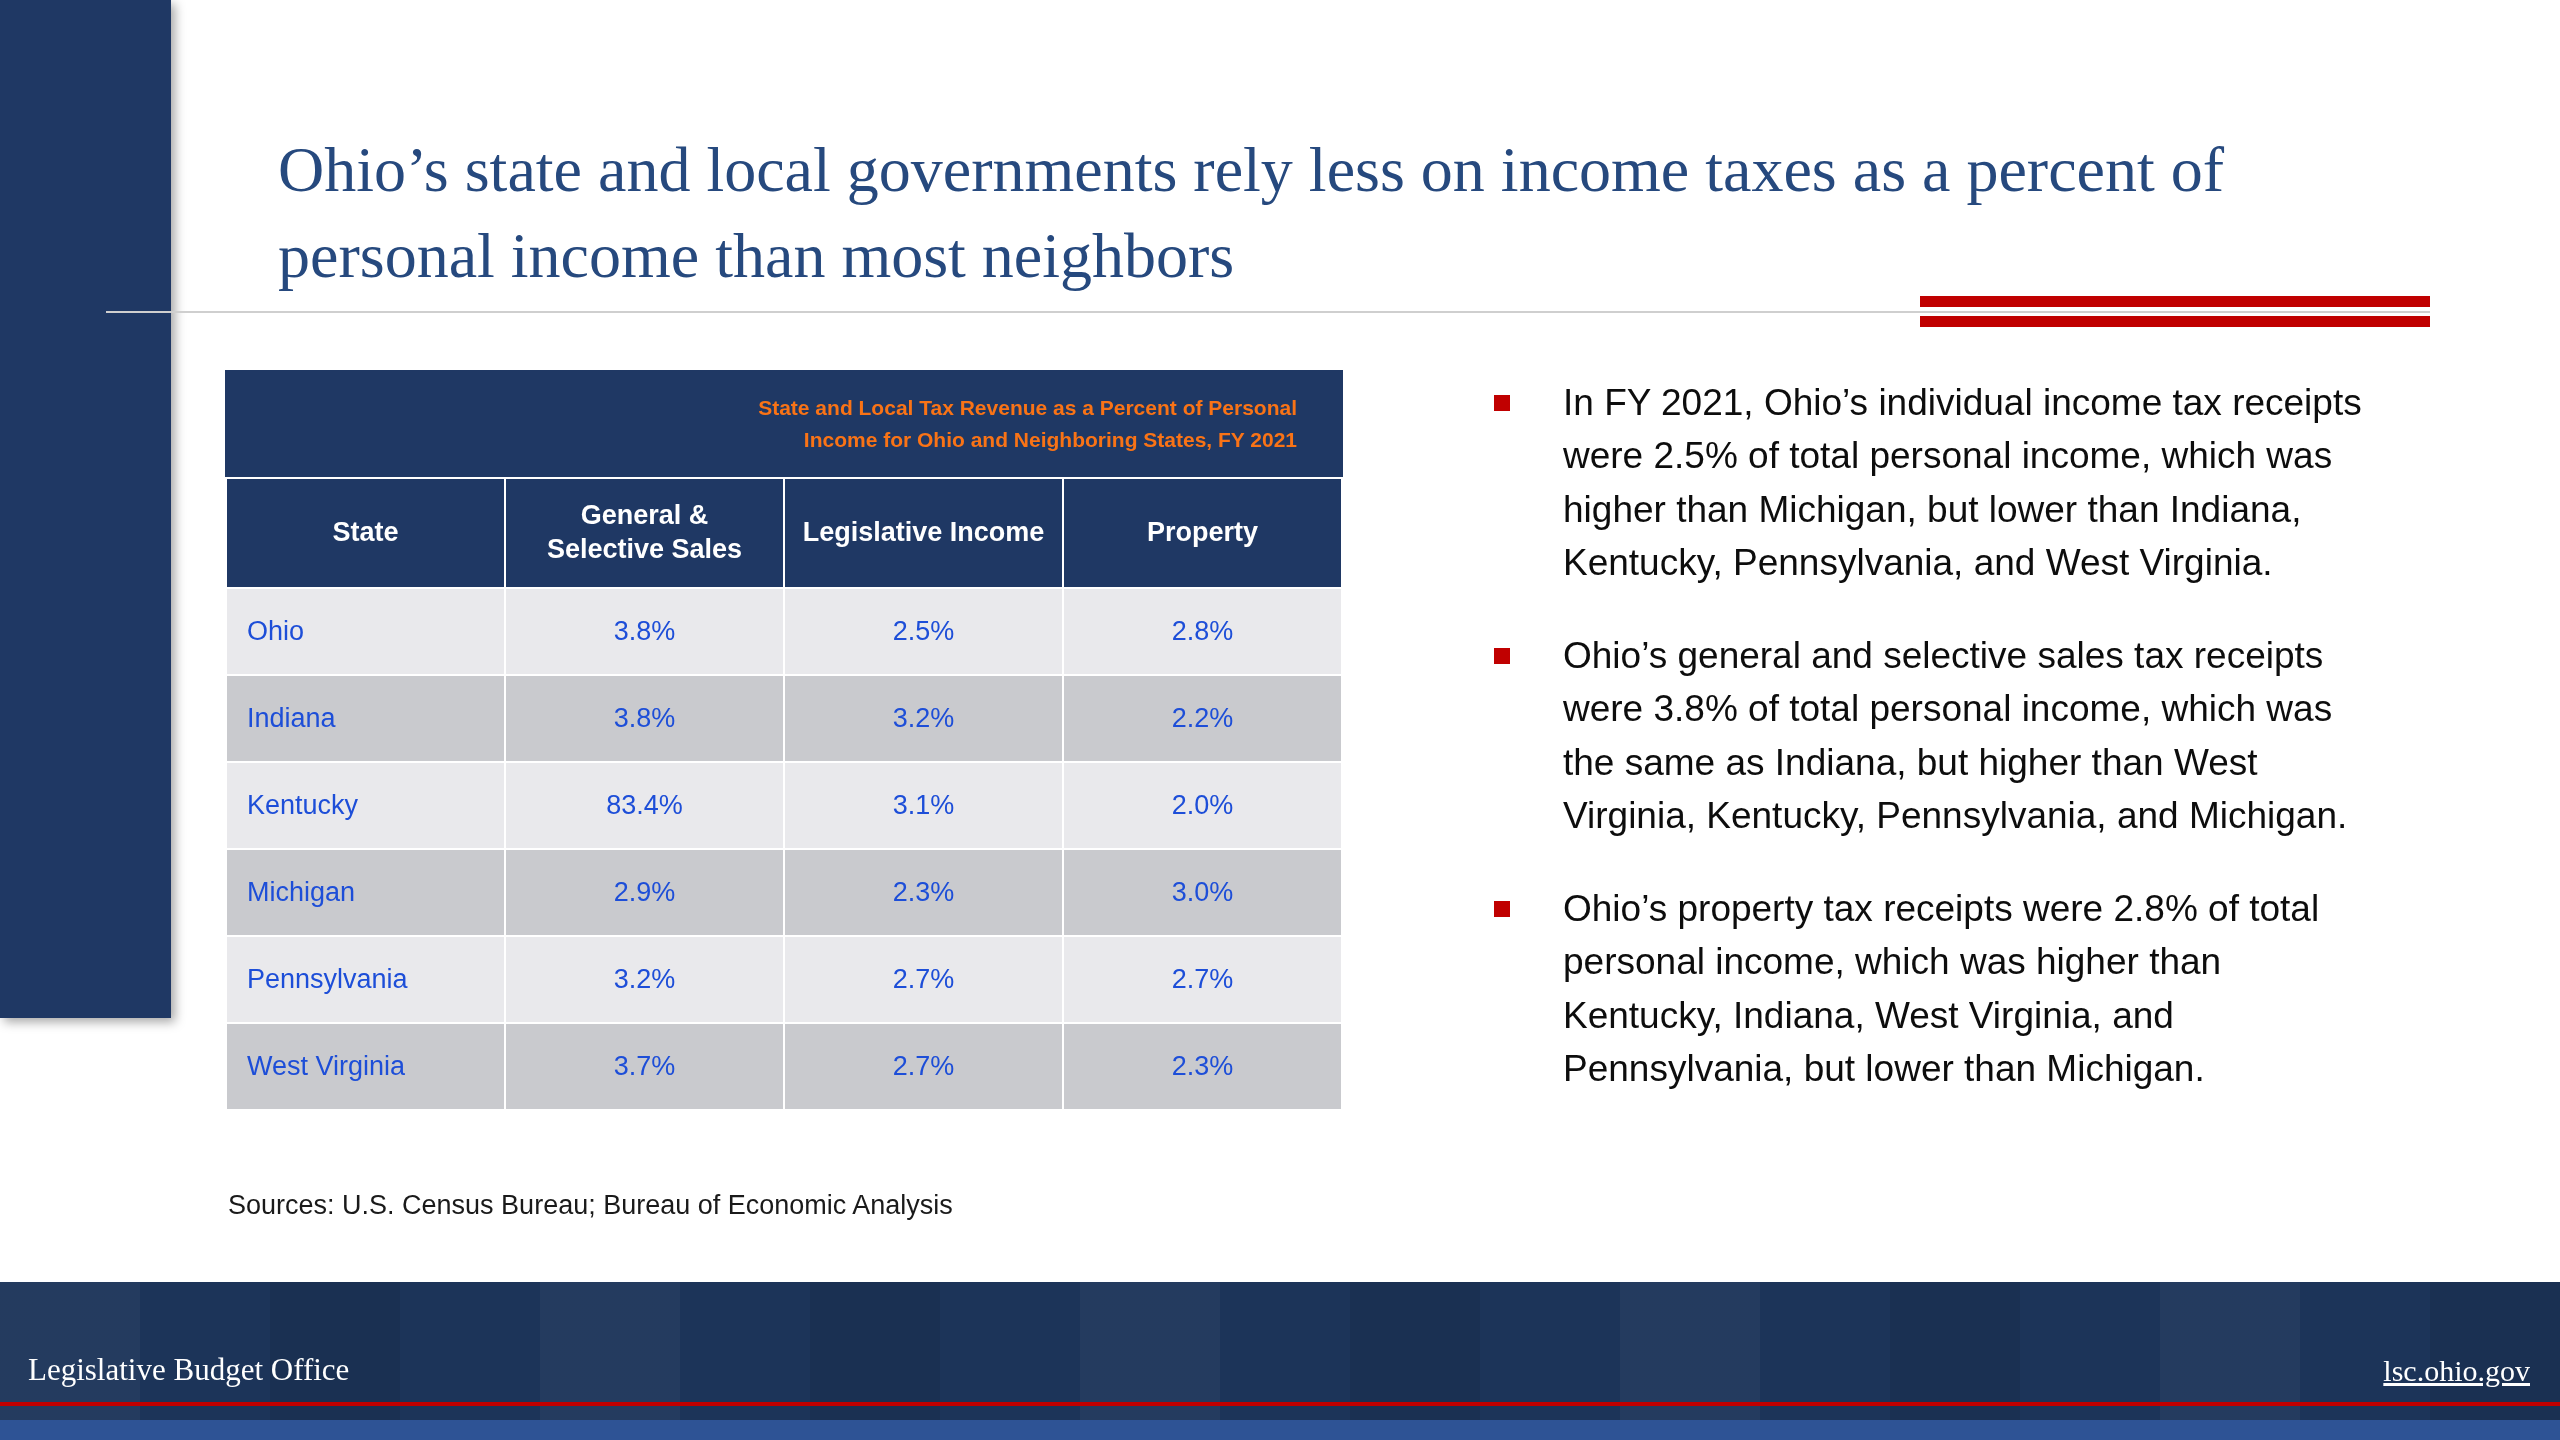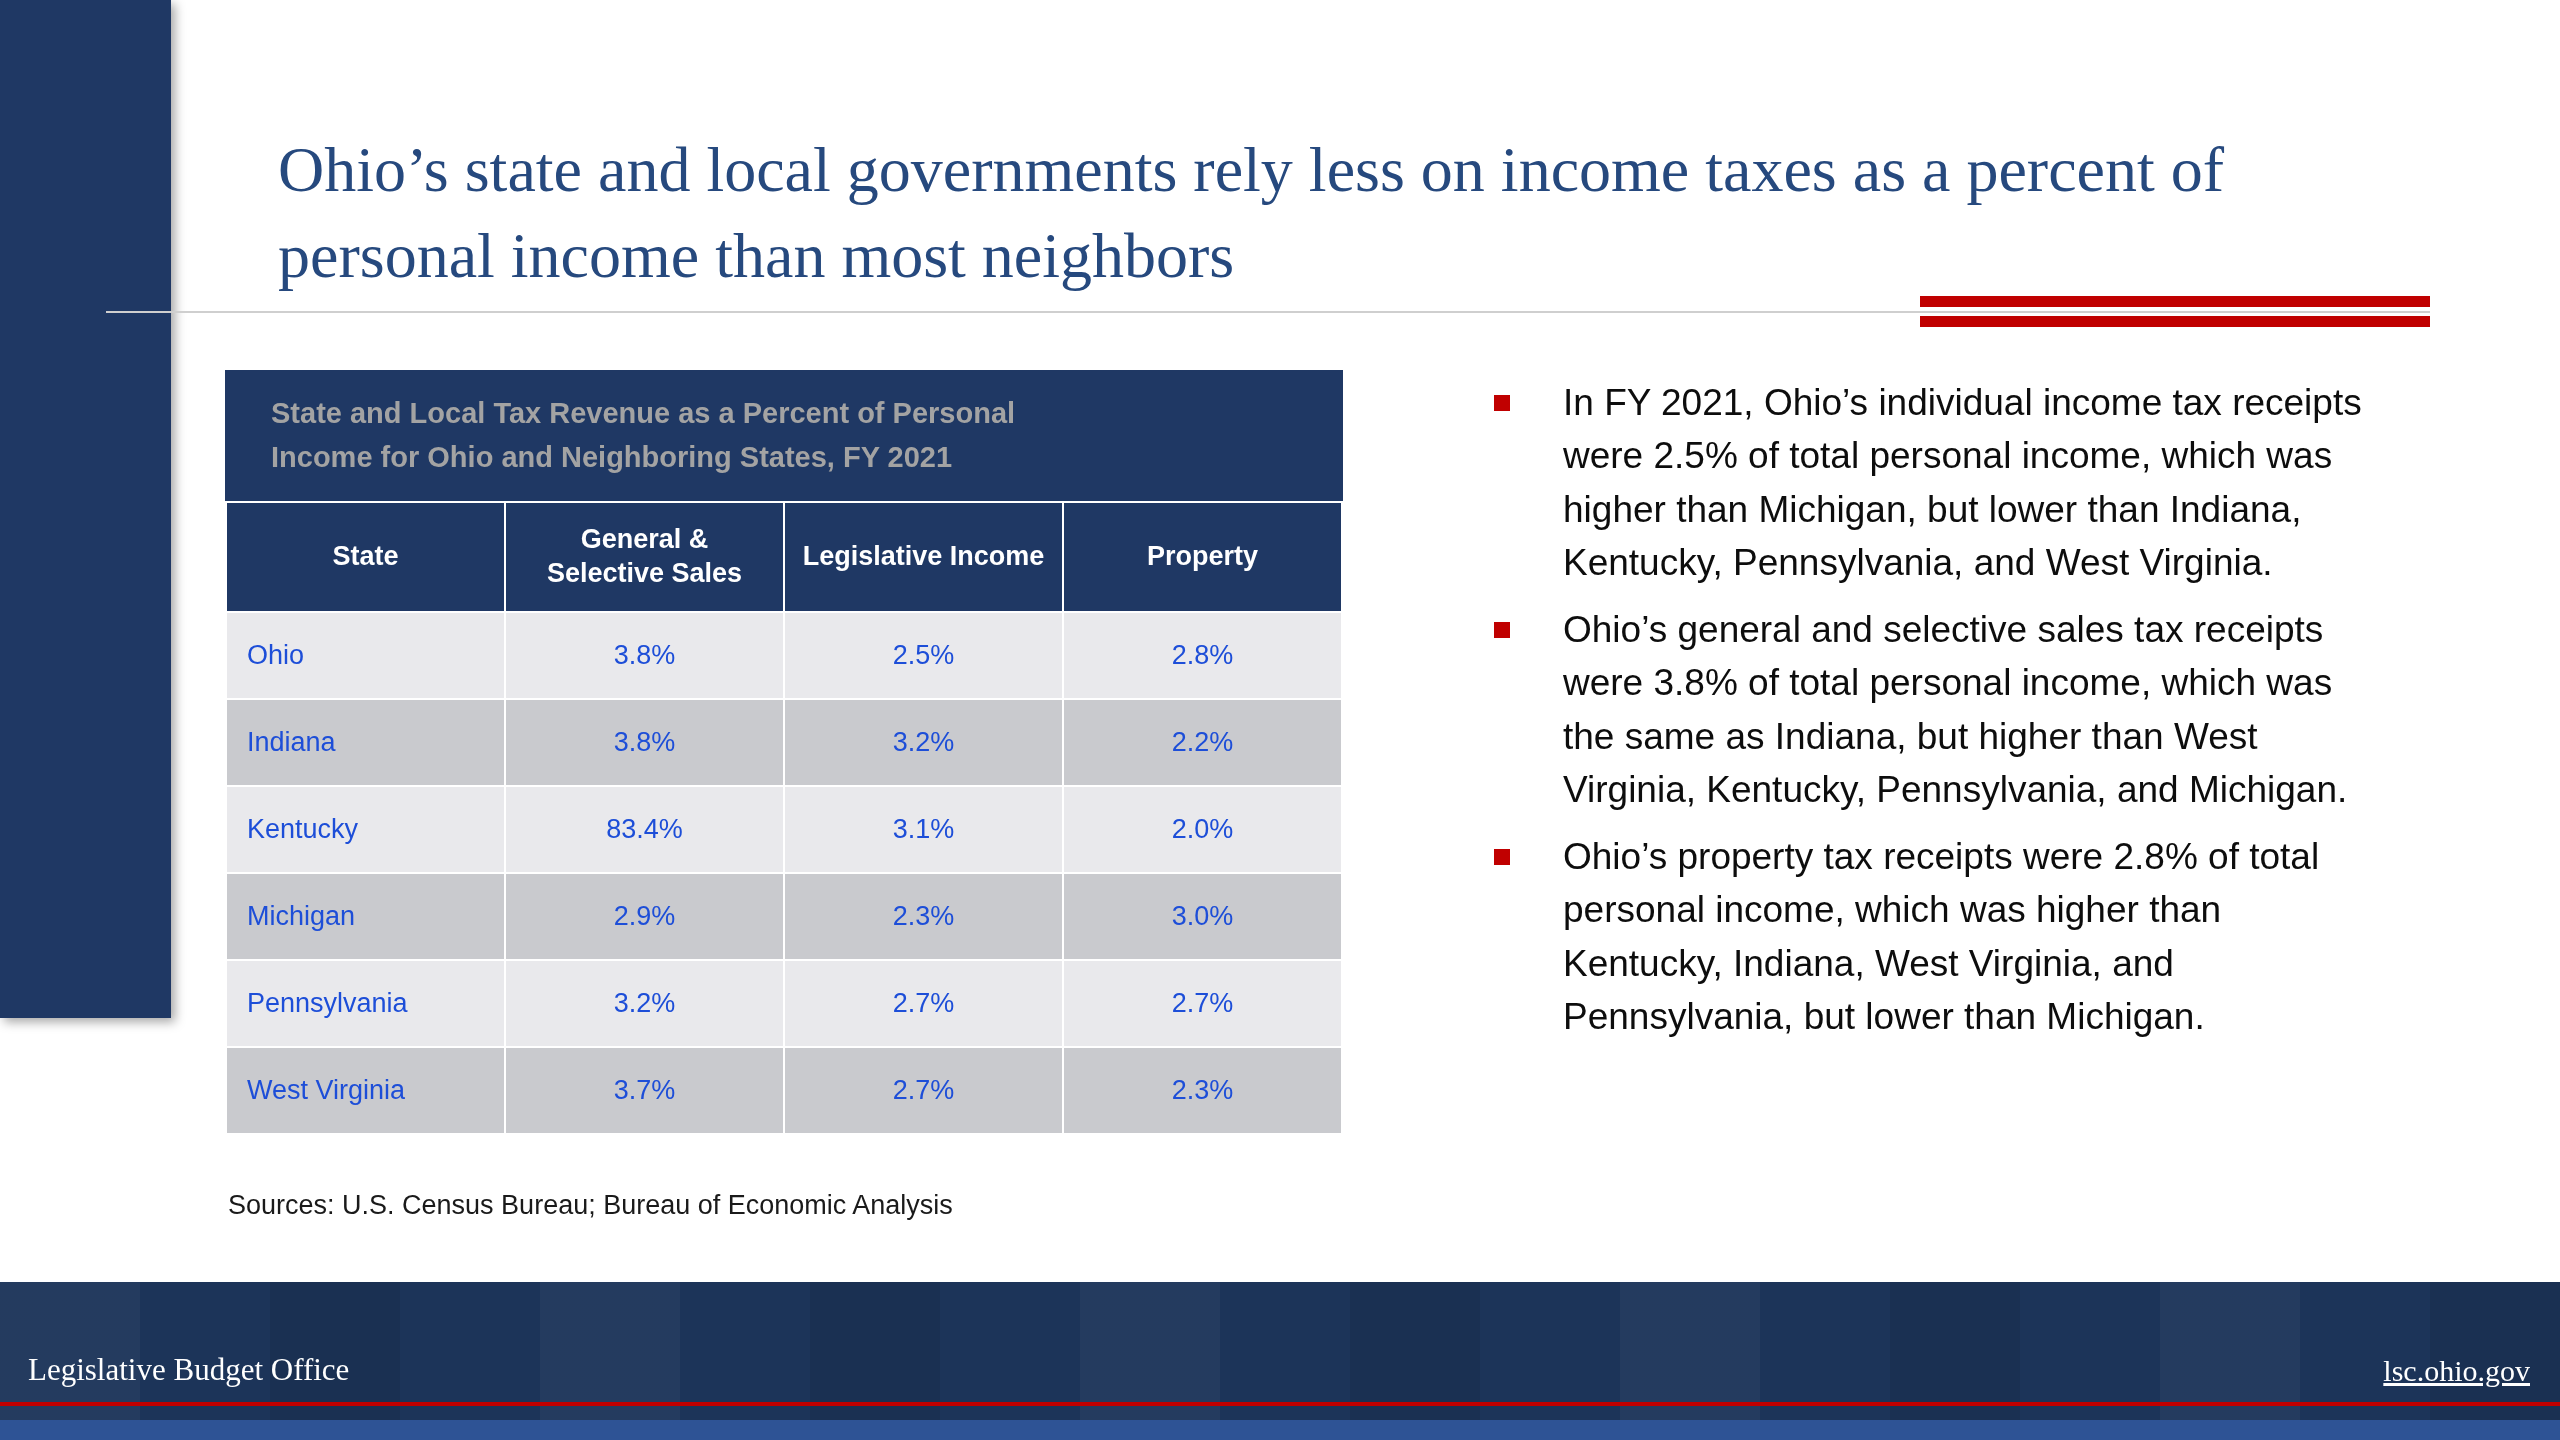--- a/index.html
+++ b/index.html
@@ -45,22 +45,22 @@
   
   .accent-rules{position:absolute;left:1920px;top:296px;width:510px;}
   .accent-rules .rule{height:11px;background:var(--red);}
   .accent-rules .rule + .rule{margin-top:9px;}
 
   
   .table-wrap{
     position:absolute;left:225px;top:370px;width:1118px;
   }
   .table-title{
-    background:var(--navy);color:#a3a3a3;font-weight:700;
-    font-size:29px;line-height:1.5;text-align:left;
+    background:var(--navy);color:#f97316;font-weight:700;
+    font-size:21px;line-height:1.5;text-align:right;
     padding:22px 46px;white-space:pre-line;
   }
   table{
     width:100%;border-collapse:collapse;table-layout:fixed;
   }
   thead th{
     background:var(--navy);color:#ffffff;font-weight:700;
     font-size:27px;line-height:1.25;text-align:center;vertical-align:middle;
     padding:20px 8px;border:2px solid #ffffff;white-space:pre-line;
   }
@@ -73,21 +73,21 @@
   tbody tr.row-dark td{background:var(--rowDark);}
 
   .sources{
     position:absolute;left:228px;top:1150px;
     font-size:27px;color:#1a1a1a;margin-top:40px;
   }
 
   
   .bullets{
     position:absolute;left:1494px;top:376px;width:884px;
-    display:flex;flex-direction:column;gap:14px;
+    display:flex;flex-direction:column;gap:40px;
   }
   .bullet{display:flex;align-items:flex-start;}
   .bullet-square{
     flex:0 0 auto;width:16px;height:16px;background:var(--red);
     margin-top:19px;
   }
   .bullet-text{
     margin-left:53px;font-size:37px;line-height:1.44;color:#0d0d0d;
     width:815px;
   }

